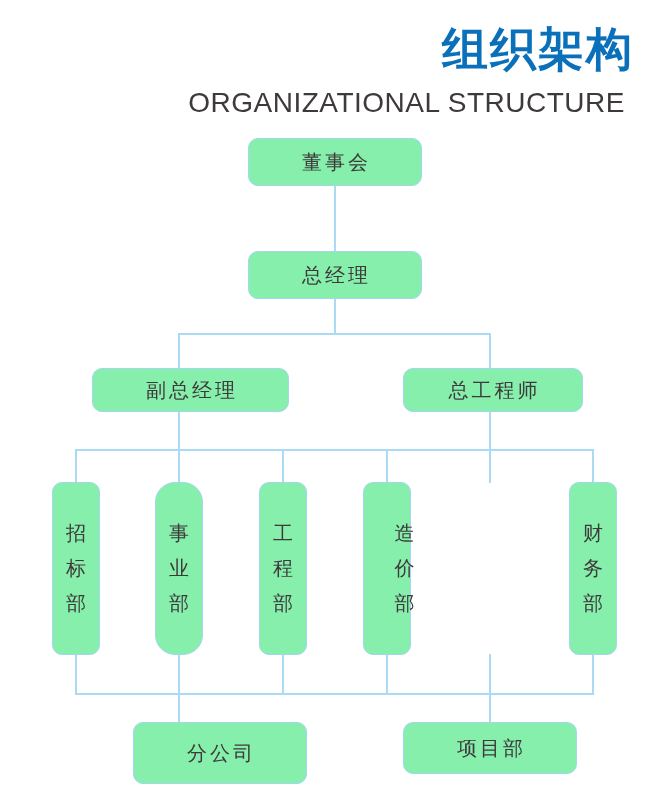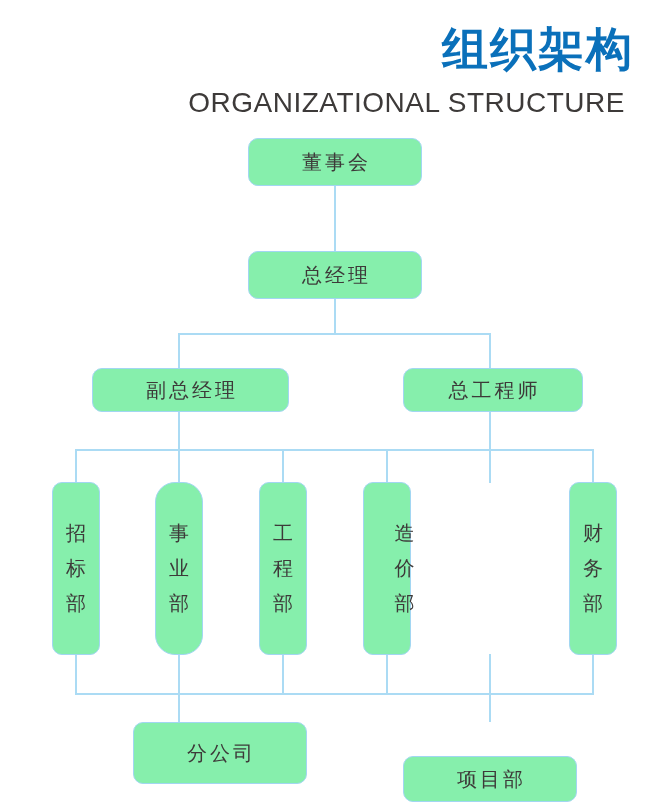--- a/index.html
+++ b/index.html
@@ -96,17 +96,17 @@
   <div class="node node-v" style="left:363px;padding-left:35px;">
     <span>造价部</span>
   </div>
   <div class="node node-v" style="left:569px;">
     <span>财务部</span>
   </div>
 
   <div class="node node-h" style="left:101px;top:722px;width:174px;height:62px;margin-left:32px;">
     <span>分公司</span>
   </div>
-  <div class="node node-h" style="left:403px;top:756px;width:174px;height:46px;">
+  <div class="node node-h" style="left:403px;top:722px;width:174px;height:52px;">
     <span>项目部</span>
   </div>
 
 </div>
 
 </body></html>

